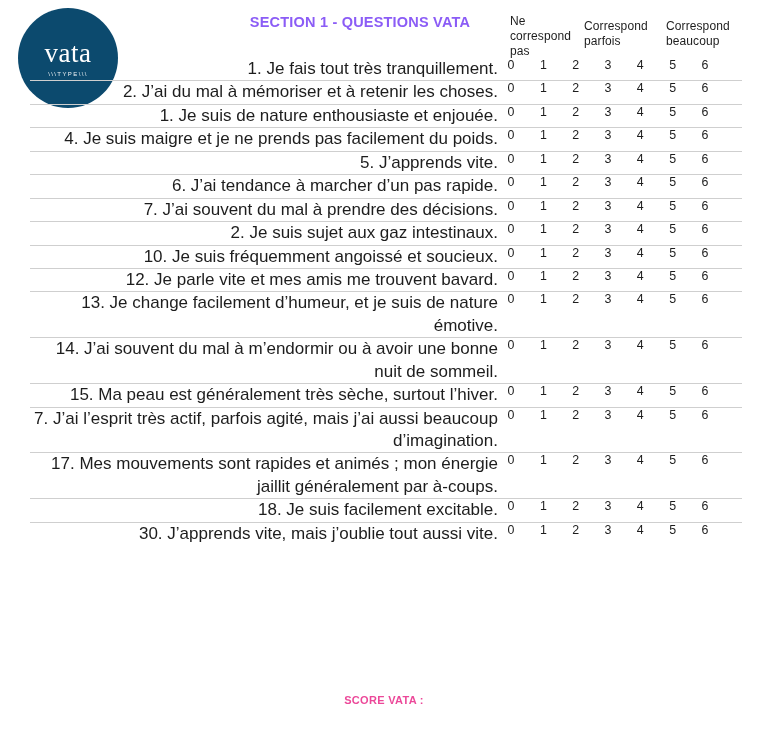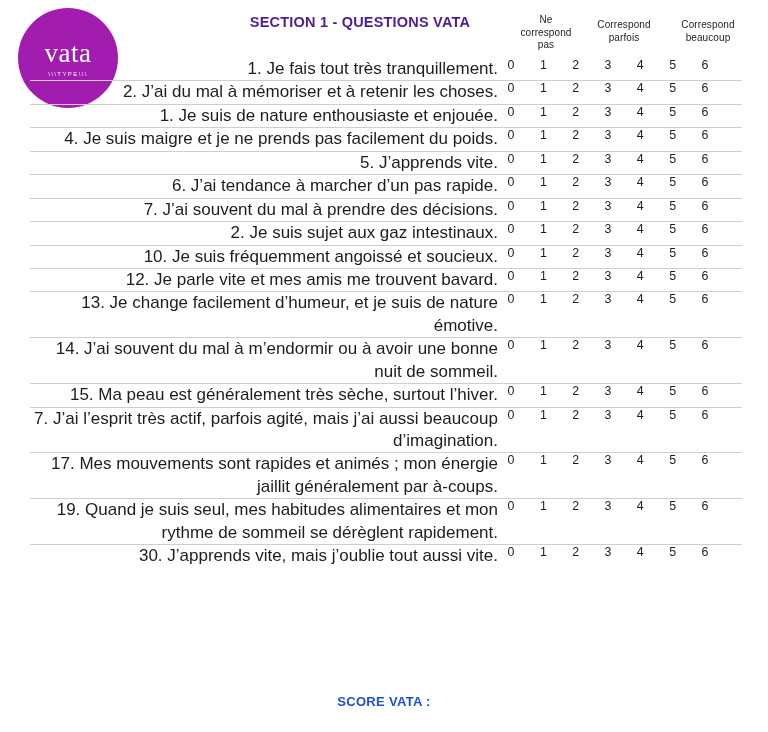--- a/index.html
+++ b/index.html
@@ -23,21 +23,21 @@
   }
 
   
   .logo {
     position: absolute;
     left: 18px;
     top: 8px;
     width: 100px;
     height: 100px;
     border-radius: 50%;
-    background: #a21caf;
+    background: #0c4a6e;
     color: #ffffff;
     display: flex;
     flex-direction: column;
     align-items: center;
     justify-content: center;
   }
   .logo-word {
     font-family: "Liberation Serif", serif;
     font-size: 27px;
     letter-spacing: 0.5px;
@@ -53,34 +53,34 @@
   
   .section-title {
     position: absolute;
     left: 210px;
     top: 14px;
     width: 300px;
     text-align: center;
     font-size: 14.5px;
     font-weight: bold;
     letter-spacing: 0.2px;
-    color: #4c1d95;
+    color: #8b5cf6;
   }
 
   .scale-headers {
     position: absolute;
     left: 508px;
     top: 8px;
     width: 248px;
     height: 48px;
   }
   .scale-head {
     position: absolute;
-    text-align: center;
-    font-size: 10px;
+    text-align: left;
+    font-size: 12px;
     line-height: 1.25;
     color: #1d1d1d;
     letter-spacing: 0.1px;
   }
   .scale-head.h0 { left: 2px;   width: 72px; top: 6px; }
   .scale-head.h1 { left: 76px;  width: 80px; top: 11px; }
   .scale-head.h2 { left: 158px; width: 84px; top: 11px; }
 
   
   .qtable {
@@ -124,24 +124,24 @@
     cursor: pointer;
   }
 
   
   .score {
     position: absolute;
     left: 0;
     top: 694px;
     width: 768px;
     text-align: center;
-    font-size: 13px;
+    font-size: 11px;
     font-weight: bold;
     letter-spacing: 0.3px;
-    color: #1d4ed8;
+    color: #ec4899;
   }
 </style>
 </head>
 <body>
 
 <div class="page">
 
   <div class="logo">
     <div class="logo-word">vata</div>
     <div class="logo-sub">\\\TYPE\\\</div>
@@ -371,21 +371,21 @@
               <span class="num">1</span>
               <span class="num">2</span>
               <span class="num">3</span>
               <span class="num">4</span>
               <span class="num">5</span>
               <span class="num">6</span>
             </div>
           </td>
         </tr>
         <tr class="qrow">
-          <td class="qtext">19. Quand je suis seul, mes habitudes alimentaires et mon rythme de sommeil se dérèglent rapidement.</td>
+          <td class="qtext">18. Je suis facilement excitable.</td>
           <td class="qscale">
             <div class="scale-row">
               <span class="num">0</span>
               <span class="num">1</span>
               <span class="num">2</span>
               <span class="num">3</span>
               <span class="num">4</span>
               <span class="num">5</span>
               <span class="num">6</span>
             </div>

